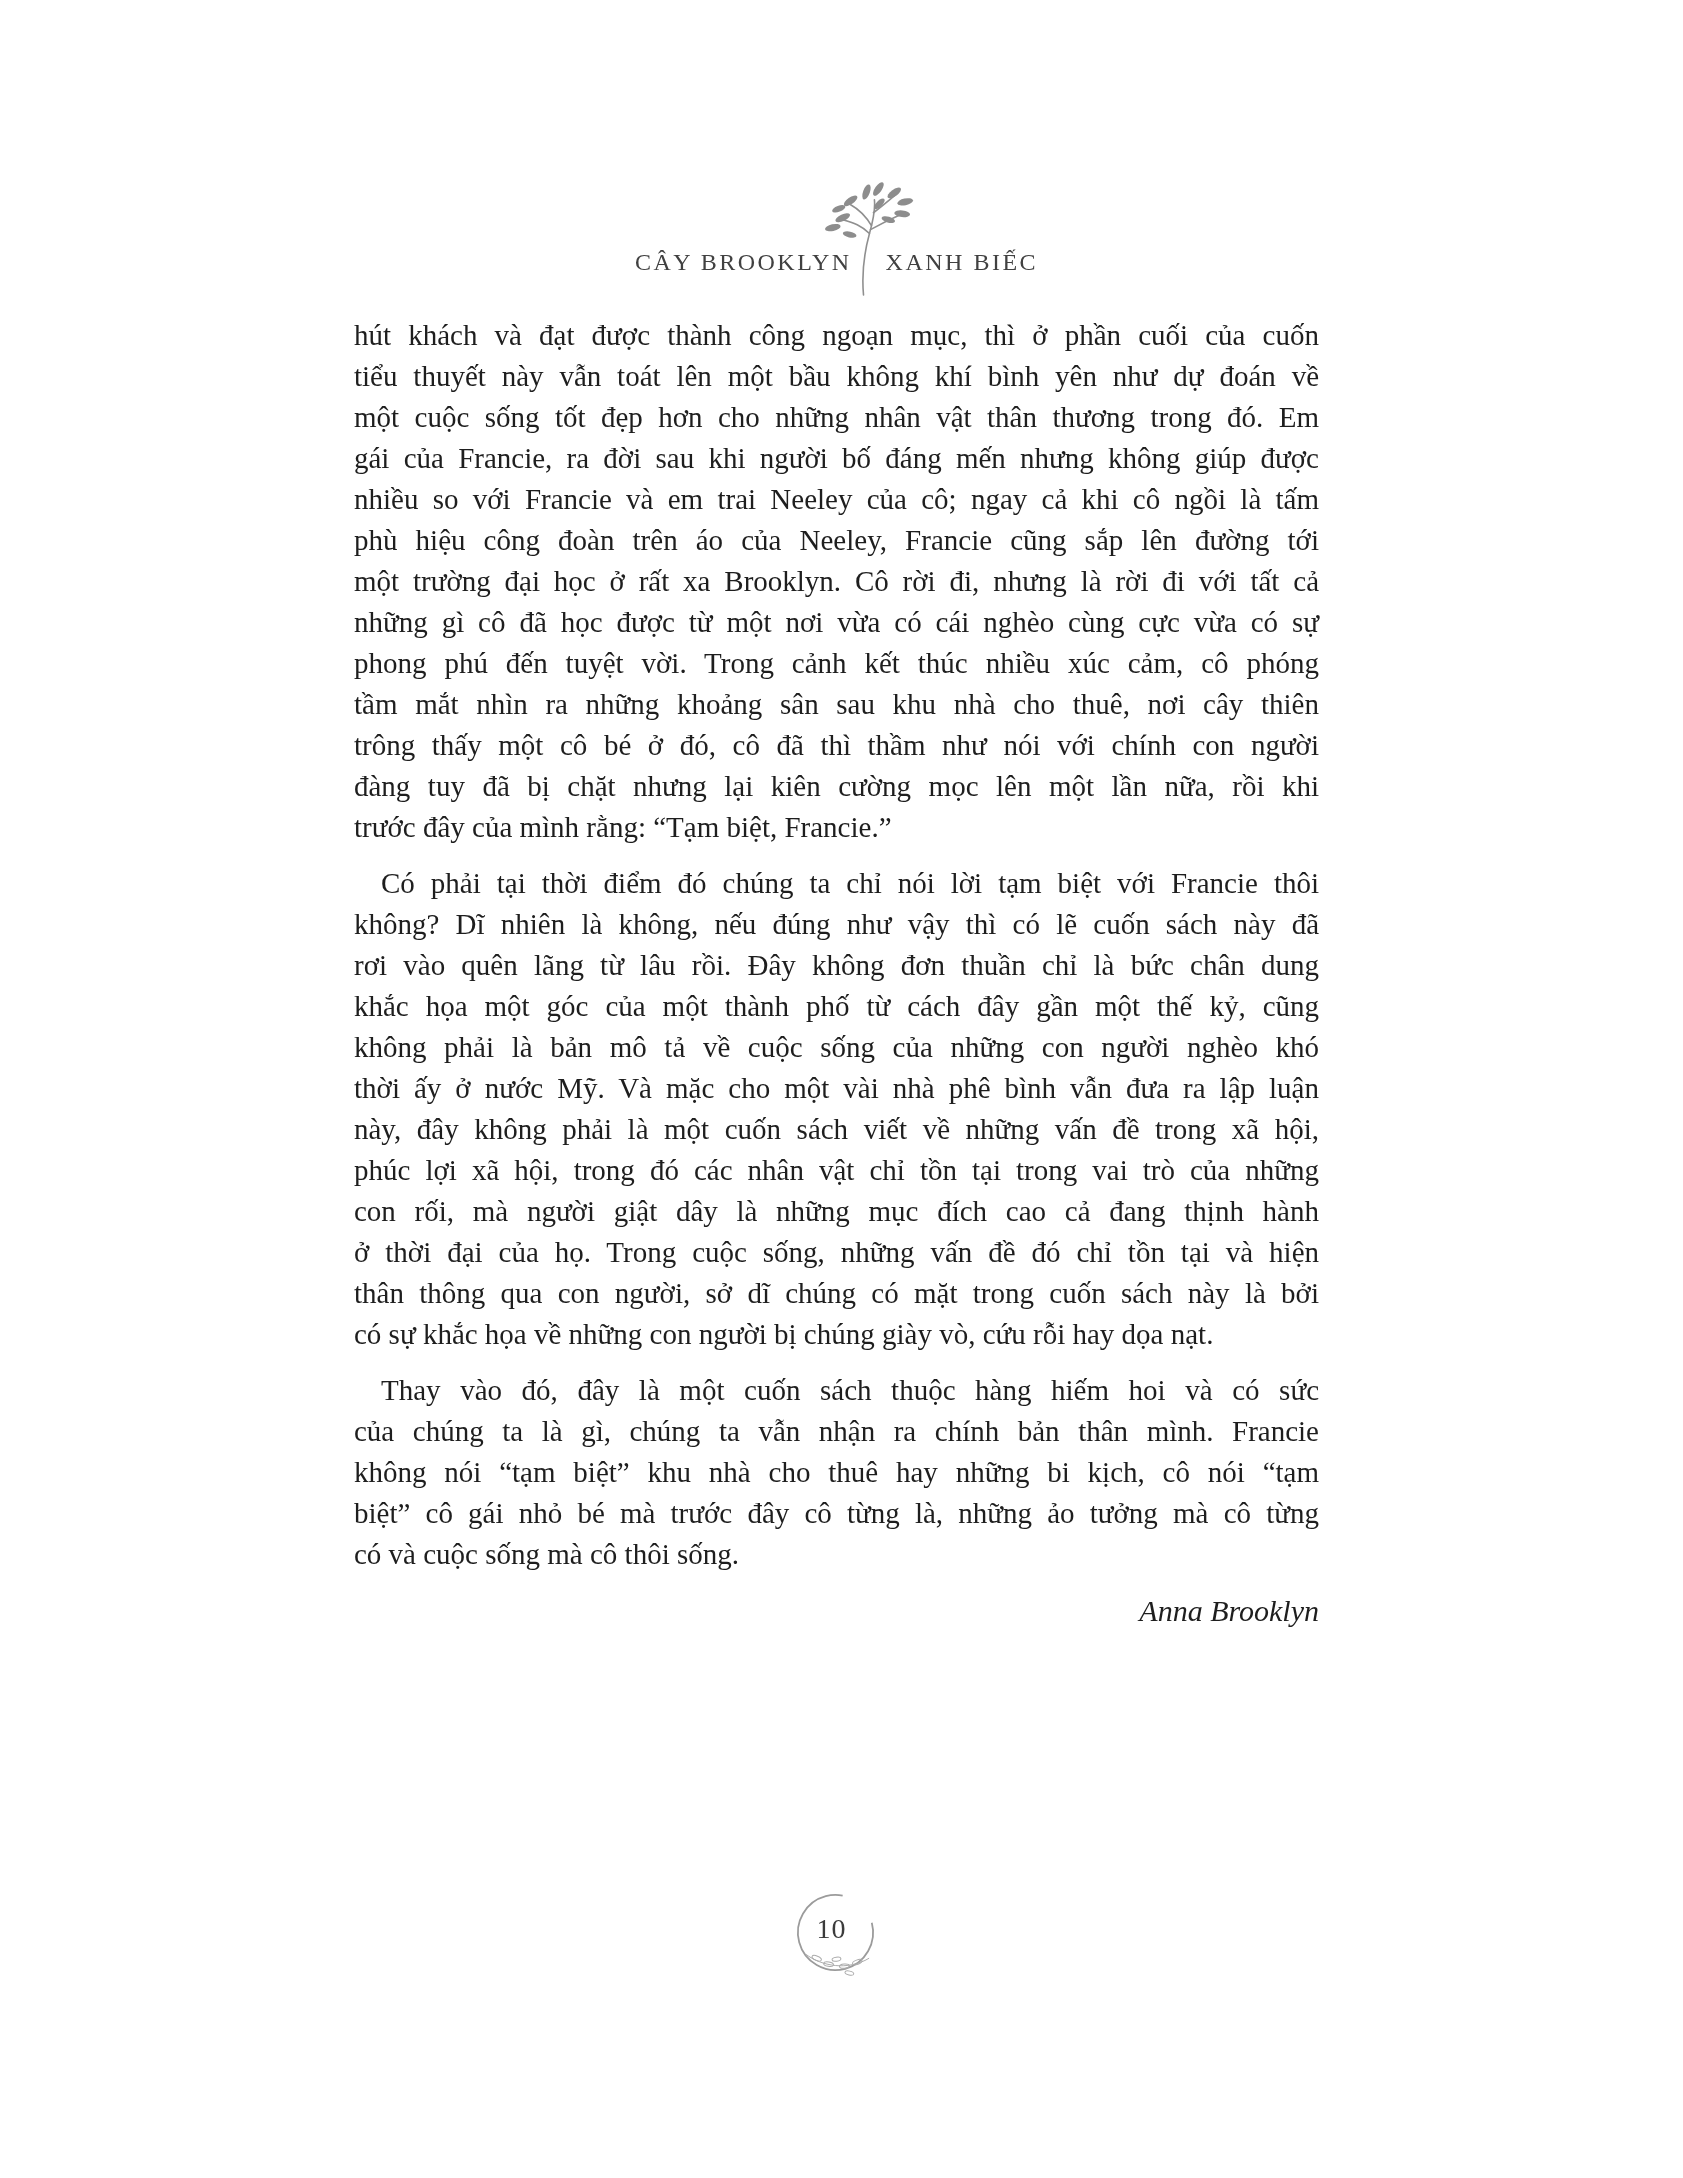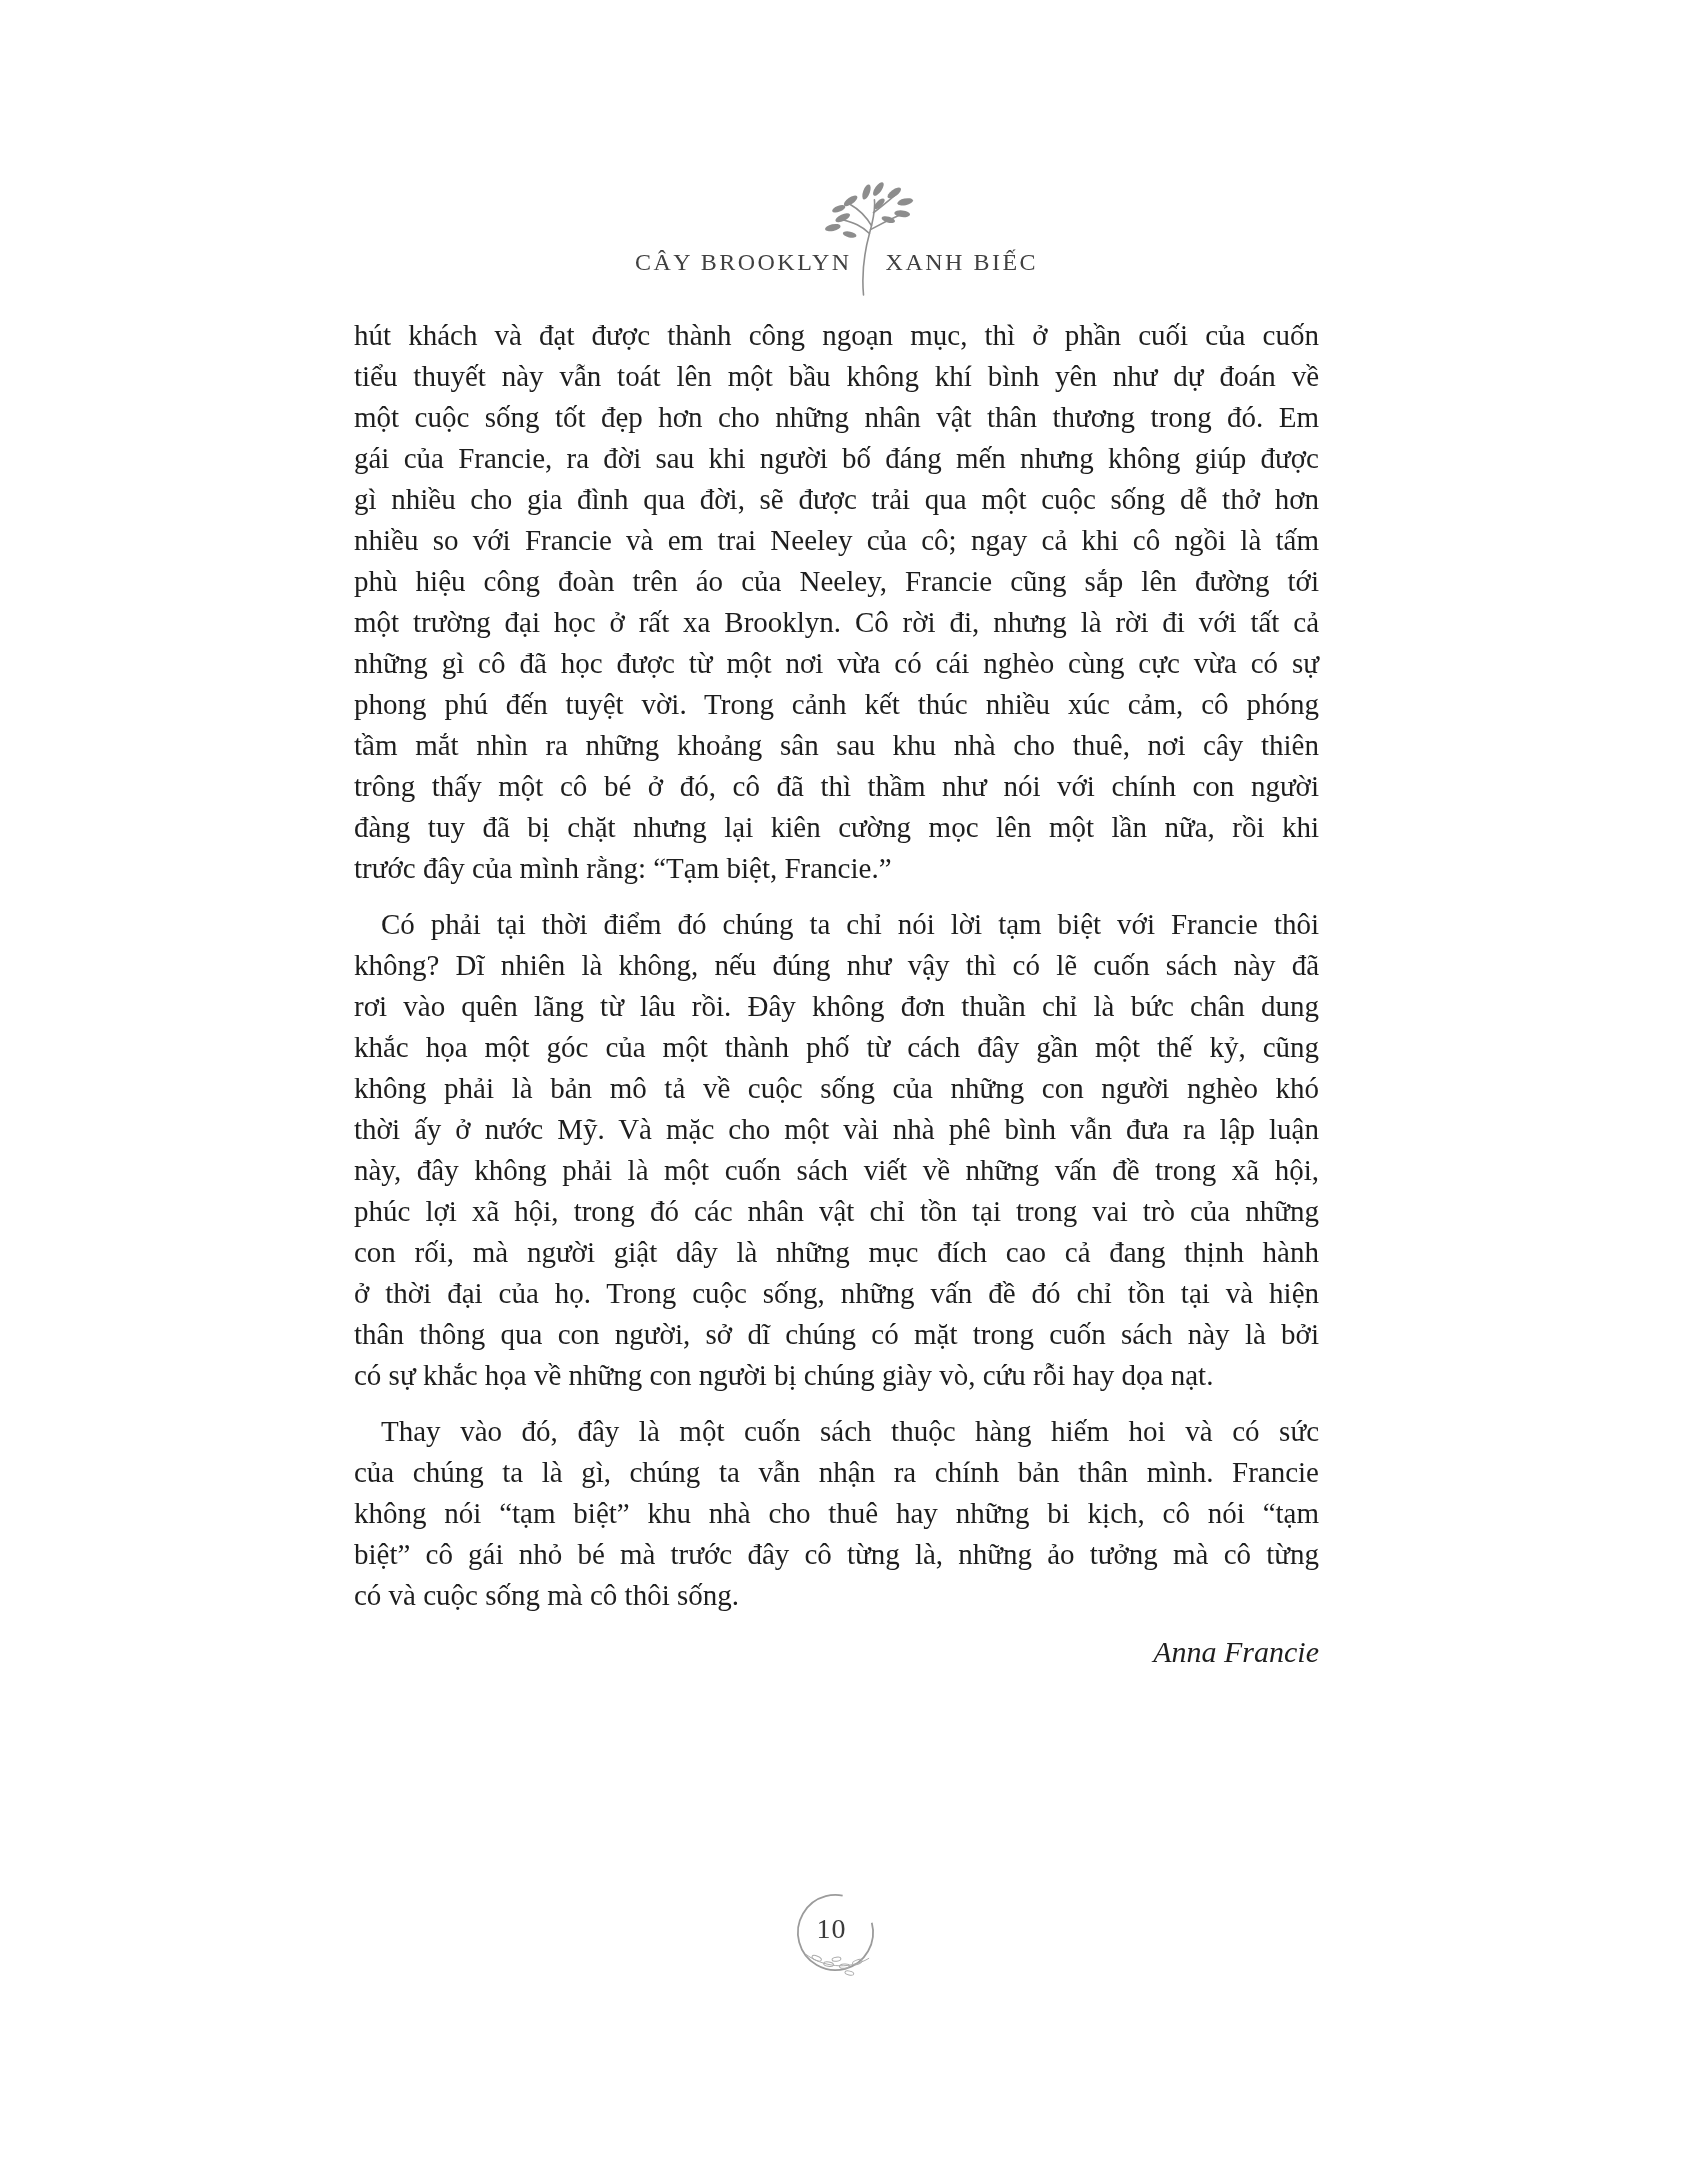--- a/index.html
+++ b/index.html
@@ -125,21 +125,20 @@
     </div>
   </header>
 
   <main class="content">
 
     <div class="para">
       <div class="line">hút khách và đạt được thành công ngoạn mục, thì ở phần cuối của cuốn</div>
       <div class="line">tiểu thuyết này vẫn toát lên một bầu không khí bình yên như dự đoán về</div>
       <div class="line">một cuộc sống tốt đẹp hơn cho những nhân vật thân thương trong đó. Em</div>
       <div class="line">gái của Francie, ra đời sau khi người bố đáng mến nhưng không giúp được</div>
-      <div class="line">gì nhiều cho gia đình qua đời, sẽ được trải qua một cuộc sống dễ thở hơn</div>
       <div class="line">nhiều so với Francie và em trai Neeley của cô; ngay cả khi cô ngồi là tấm</div>
       <div class="line">phù hiệu công đoàn trên áo của Neeley, Francie cũng sắp lên đường tới</div>
       <div class="line">một trường đại học ở rất xa Brooklyn. Cô rời đi, nhưng là rời đi với tất cả</div>
       <div class="line">những gì cô đã học được từ một nơi vừa có cái nghèo cùng cực vừa có sự</div>
       <div class="line">phong phú đến tuyệt vời. Trong cảnh kết thúc nhiều xúc cảm, cô phóng</div>
       <div class="line">tầm mắt nhìn ra những khoảng sân sau khu nhà cho thuê, nơi cây thiên</div>
       <div class="line">trông thấy một cô bé ở đó, cô đã thì thầm như nói với chính con người</div>
       <div class="line">đàng tuy đã bị chặt nhưng lại kiên cường mọc lên một lần nữa, rồi khi</div>
       <div class="line last">trước đây của mình rằng: “Tạm biệt, Francie.”</div>
     </div>
@@ -160,21 +159,21 @@
     </div>
 
     <div class="para">
       <div class="line indent">Thay vào đó, đây là một cuốn sách thuộc hàng hiếm hoi và có sức</div>
       <div class="line">của chúng ta là gì, chúng ta vẫn nhận ra chính bản thân mình. Francie</div>
       <div class="line">không nói “tạm biệt” khu nhà cho thuê hay những bi kịch, cô nói “tạm</div>
       <div class="line">biệt” cô gái nhỏ bé mà trước đây cô từng là, những ảo tưởng mà cô từng</div>
       <div class="line last">có và cuộc sống mà cô thôi sống.</div>
     </div>
 
-    <div class="signature">Anna Francie</div>
+    <div class="signature">Anna Brooklyn</div>
   </main>
 
   <footer class="footer-ornament">
     <svg viewBox="0 0 92 92" aria-hidden="true">
       <circle cx="46" cy="46" r="38" fill="none" stroke="#9b9b9b" stroke-width="1.8" stroke-dasharray="196 43" transform="rotate(-15 46 46)"></circle>
       <g fill="none" stroke="#ababab" stroke-width="1">
         <path d="M16,68 C32,80 58,85 80,72"></path>
         <ellipse cx="27" cy="72" rx="5" ry="2.2" transform="rotate(22 27 72)"></ellipse>
         <ellipse cx="39" cy="78" rx="5" ry="2.2" transform="rotate(10 39 78)"></ellipse>
         <ellipse cx="55" cy="80" rx="5" ry="2.2" transform="rotate(-4 55 80)"></ellipse>

